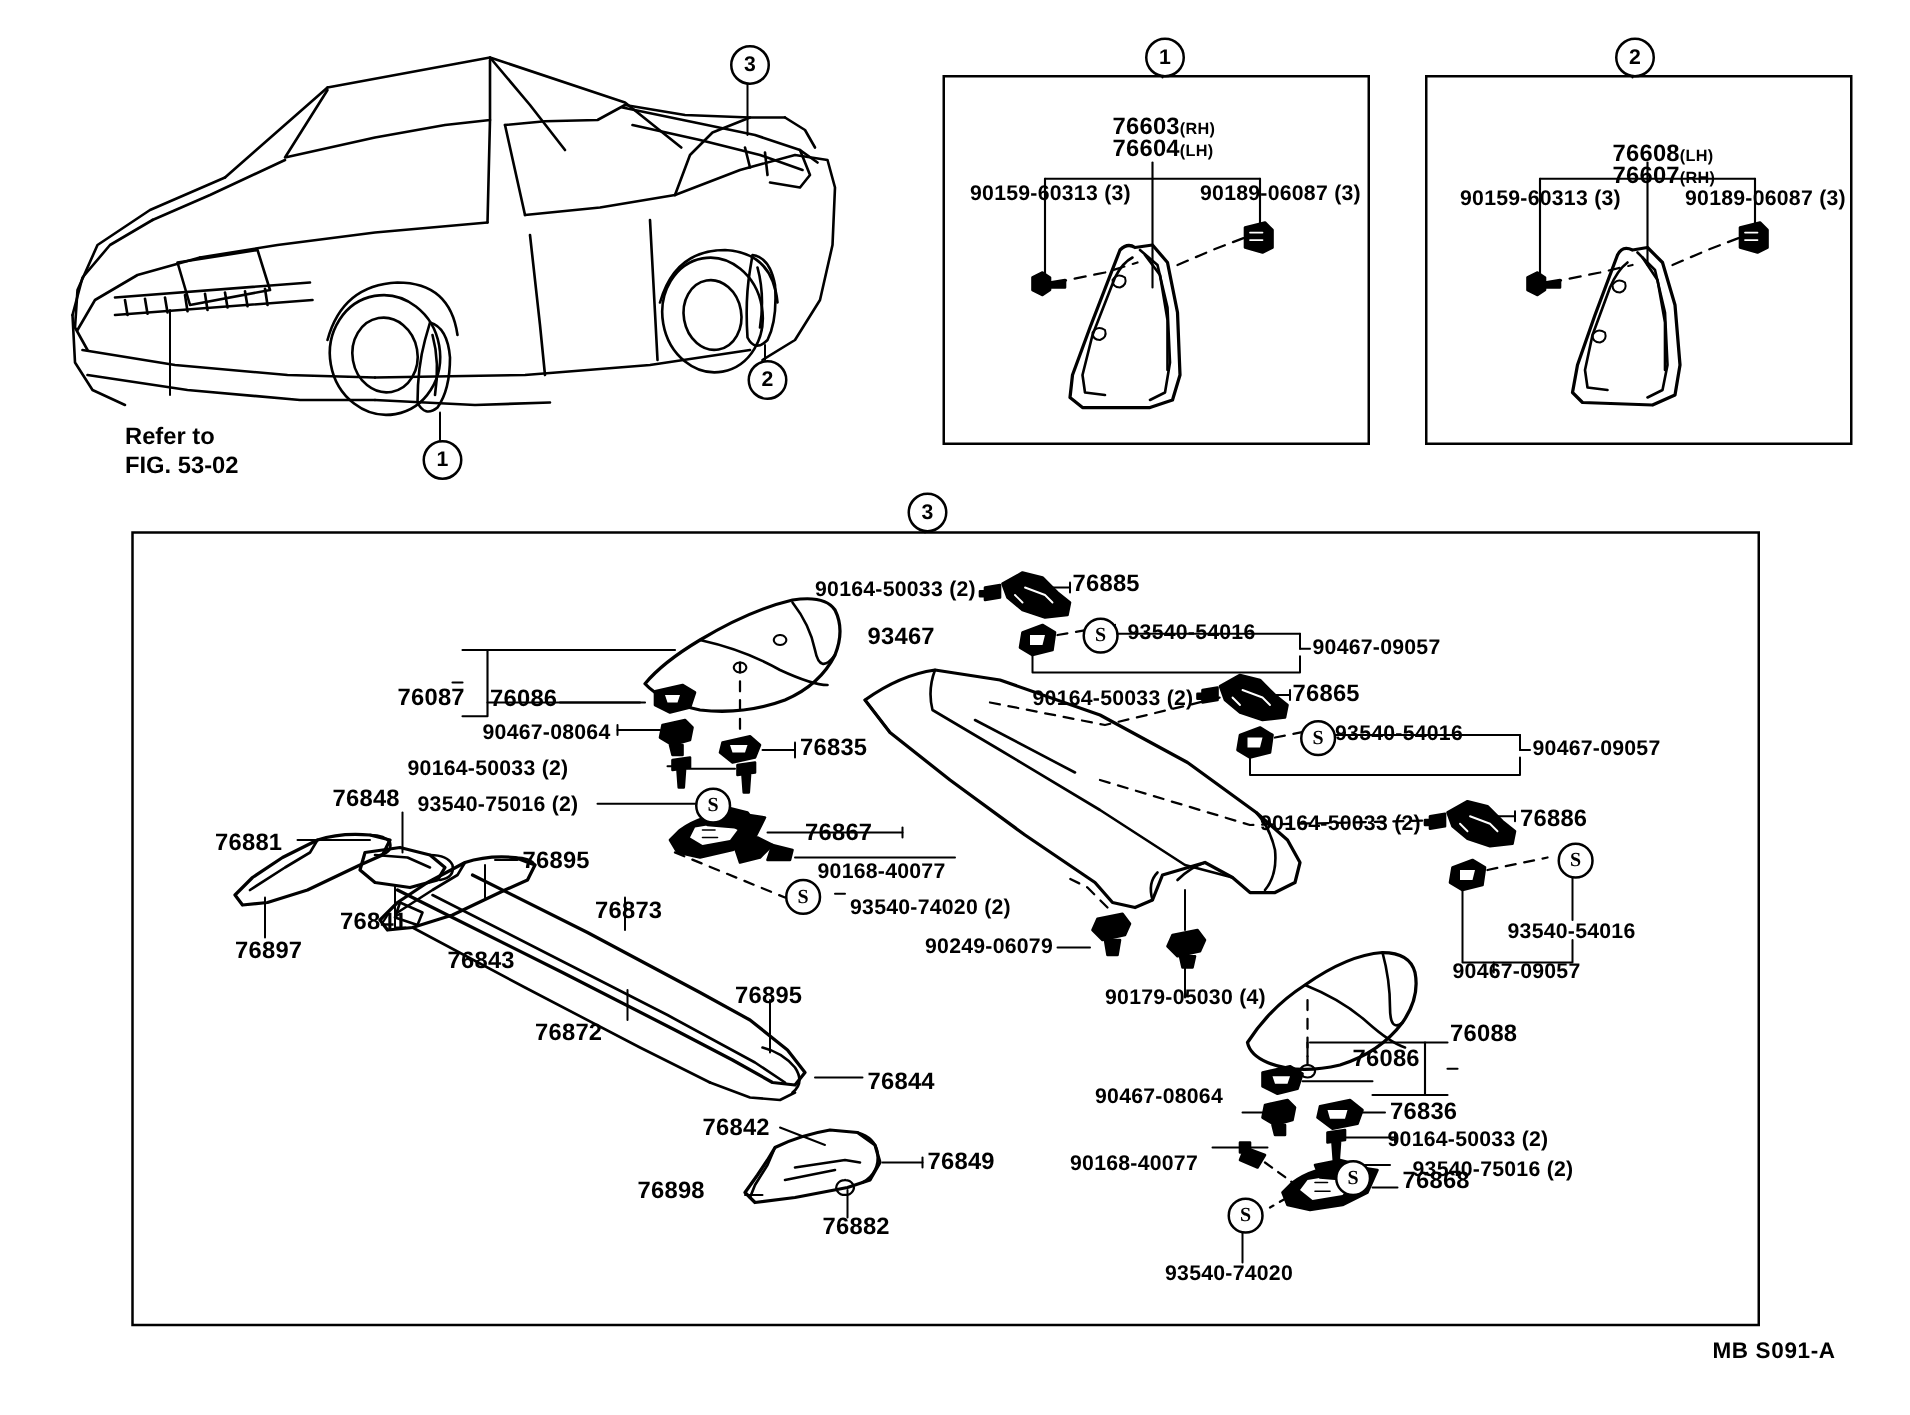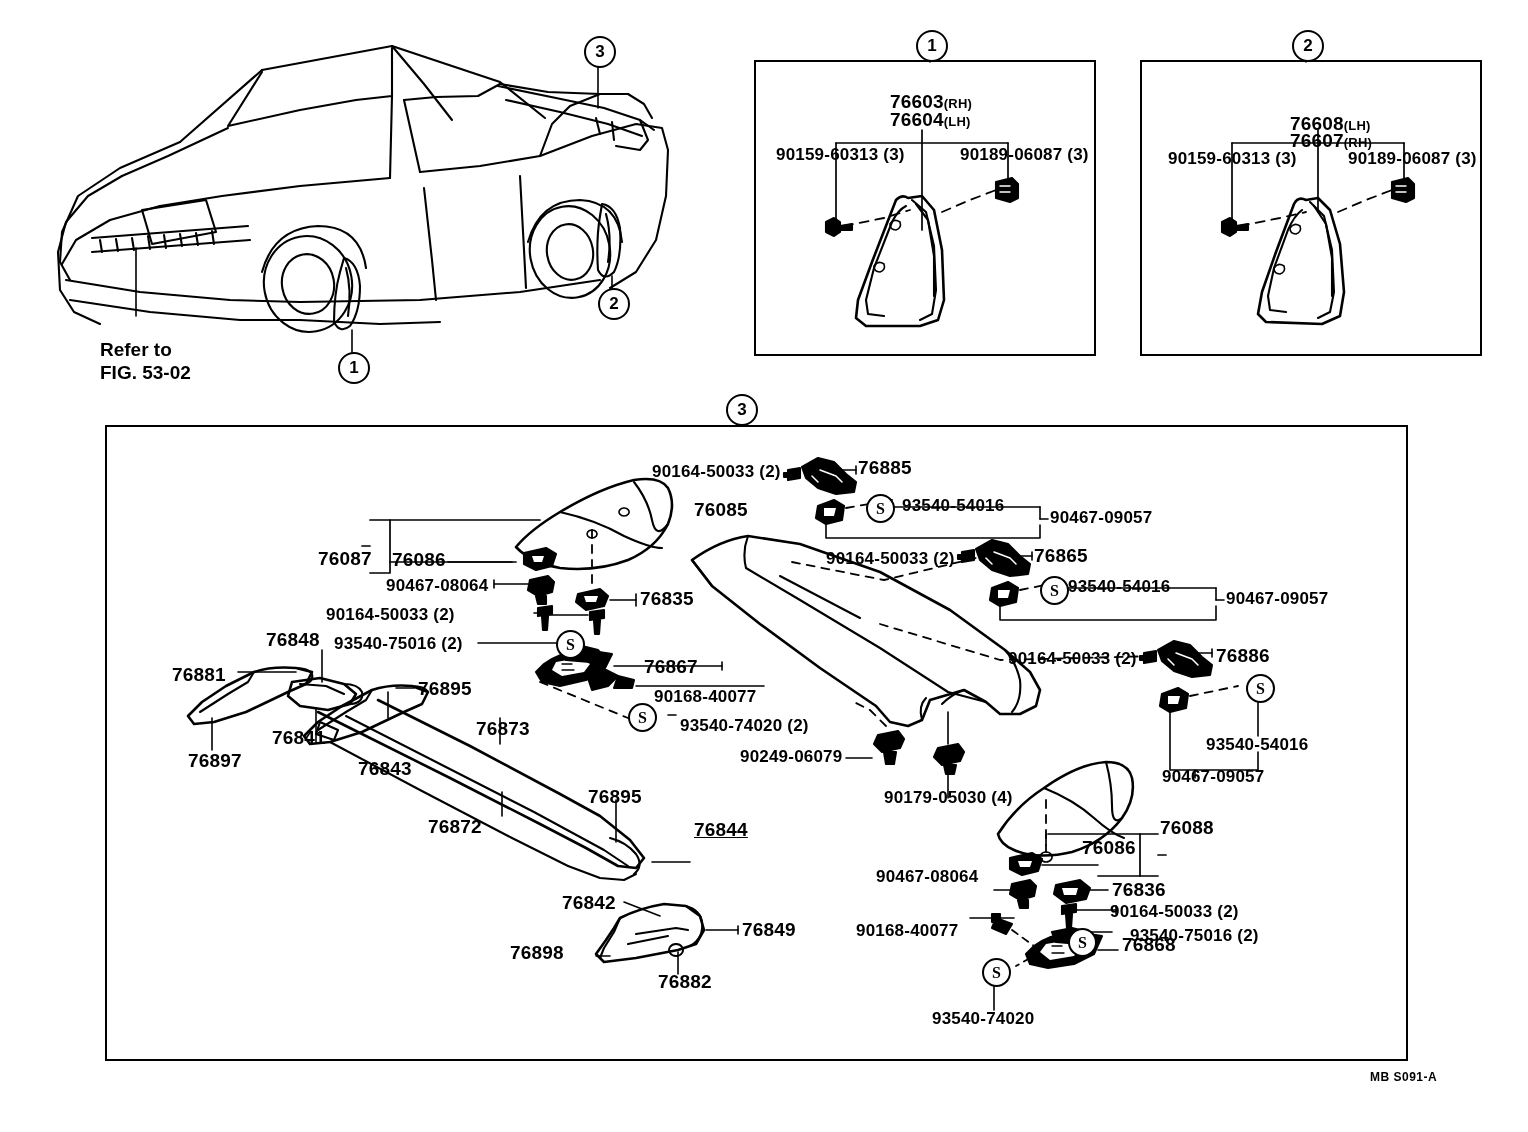--- a/index.html
+++ b/index.html
@@ -11,21 +11,21 @@
        font-size:19px;line-height:1.05;}
   .lbl.mid{font-size:17px;}
   .num-badge{position:absolute;width:28px;height:28px;border:2.2px solid #000;border-radius:50%;
        display:flex;align-items:center;justify-content:center;font-size:17px;font-weight:bold;
        background:#fff;}
   .s-badge{position:absolute;width:25px;height:25px;border:2.2px solid #000;border-radius:50%;
        display:flex;align-items:center;justify-content:center;font-size:16px;font-weight:bold;
        background:#fff;font-family:"Liberation Serif",serif;}
   .panel{position:absolute;border:2.3px solid #000;background:transparent;}
   .refer{position:absolute;font-size:19px;font-weight:bold;line-height:1.22;white-space:pre;}
-  .footcode{position:absolute;font-size:12px;font-weight:bold;letter-spacing:.5px;}
+  .footcode{position:absolute;font-size:18px;font-weight:bold;letter-spacing:.5px;}
   .rh{font-size:13px;vertical-align:baseline;}
 </style>
 </head>
 <body>
 
 <div class="stage">
 
   <svg class="art" viewBox="0 0 1528 1132">
     <g fill="none" stroke="#000" stroke-width="2.1" stroke-linecap="round" stroke-linejoin="round">
 
@@ -418,21 +418,21 @@
   <div class="lbl mid" style="left:1168px;top:150px;">90159-60313 (3)</div>
   <div class="lbl mid" style="left:1348px;top:150px;">90189-06087 (3)</div>
 
   <div class="lbl" style="left:318px;top:533px;margin-top:16px;">76087</div>
   <div class="lbl" style="left:392px;top:550px;">76086</div>
   <div class="lbl mid" style="left:386px;top:577px;">90467-08064</div>
   <div class="lbl mid" style="left:326px;top:606px;">90164-50033 (2)</div>
   <div class="lbl mid" style="left:334px;top:635px;">93540-75016 (2)</div>
   <div class="lbl" style="left:640px;top:589px;">76835</div>
 
-  <div class="lbl" style="left:694px;top:500px;">76085</div>
+  <div class="lbl" style="left:694px;top:500px;">93467</div>
 
   <div class="lbl mid" style="left:652px;top:463px;">90164-50033 (2)</div>
   <div class="lbl" style="left:858px;top:458px;text-align:center;">76885</div>
   <div class="lbl mid" style="left:902px;top:497px;">93540-54016</div>
   <div class="lbl mid" style="left:1050px;top:509px;">90467-09057</div>
 
   <div class="lbl mid" style="left:826px;top:550px;">90164-50033 (2)</div>
   <div class="lbl" style="left:1034px;top:546px;">76865</div>
   <div class="lbl mid" style="left:1068px;top:578px;">93540-54016</div>
   <div class="lbl mid" style="left:1226px;top:590px;">90467-09057</div>
@@ -444,21 +444,21 @@
 
   <div class="lbl" style="left:266px;top:630px;">76848</div>
   <div class="lbl" style="left:172px;top:665px;">76881</div>
   <div class="lbl" style="left:272px;top:728px;">76841</div>
   <div class="lbl" style="left:188px;top:751px;">76897</div>
   <div class="lbl" style="left:418px;top:679px;">76895</div>
   <div class="lbl" style="left:358px;top:759px;">76843</div>
   <div class="lbl" style="left:476px;top:719px;">76873</div>
   <div class="lbl" style="left:428px;top:817px;">76872</div>
   <div class="lbl" style="left:588px;top:787px;">76895</div>
-  <div class="lbl" style="left:694px;top:820px;text-decoration:underline;">76844</div>
+  <div class="lbl" style="left:694px;top:856px;">76844</div>
   <div class="lbl" style="left:562px;top:893px;">76842</div>
   <div class="lbl" style="left:742px;top:920px;">76849</div>
   <div class="lbl" style="left:510px;top:943px;">76898</div>
   <div class="lbl" style="left:658px;top:972px;">76882</div>
 
   <div class="lbl" style="left:644px;top:657px;">76867</div>
   <div class="lbl mid" style="left:654px;top:688px;">90168-40077</div>
   <div class="lbl mid" style="left:680px;top:717px;">93540-74020 (2)</div>
   <div class="lbl mid" style="left:740px;top:748px;">90249-06079</div>
   <div class="lbl mid" style="left:884px;top:789px;">90179-05030 (4)</div>

